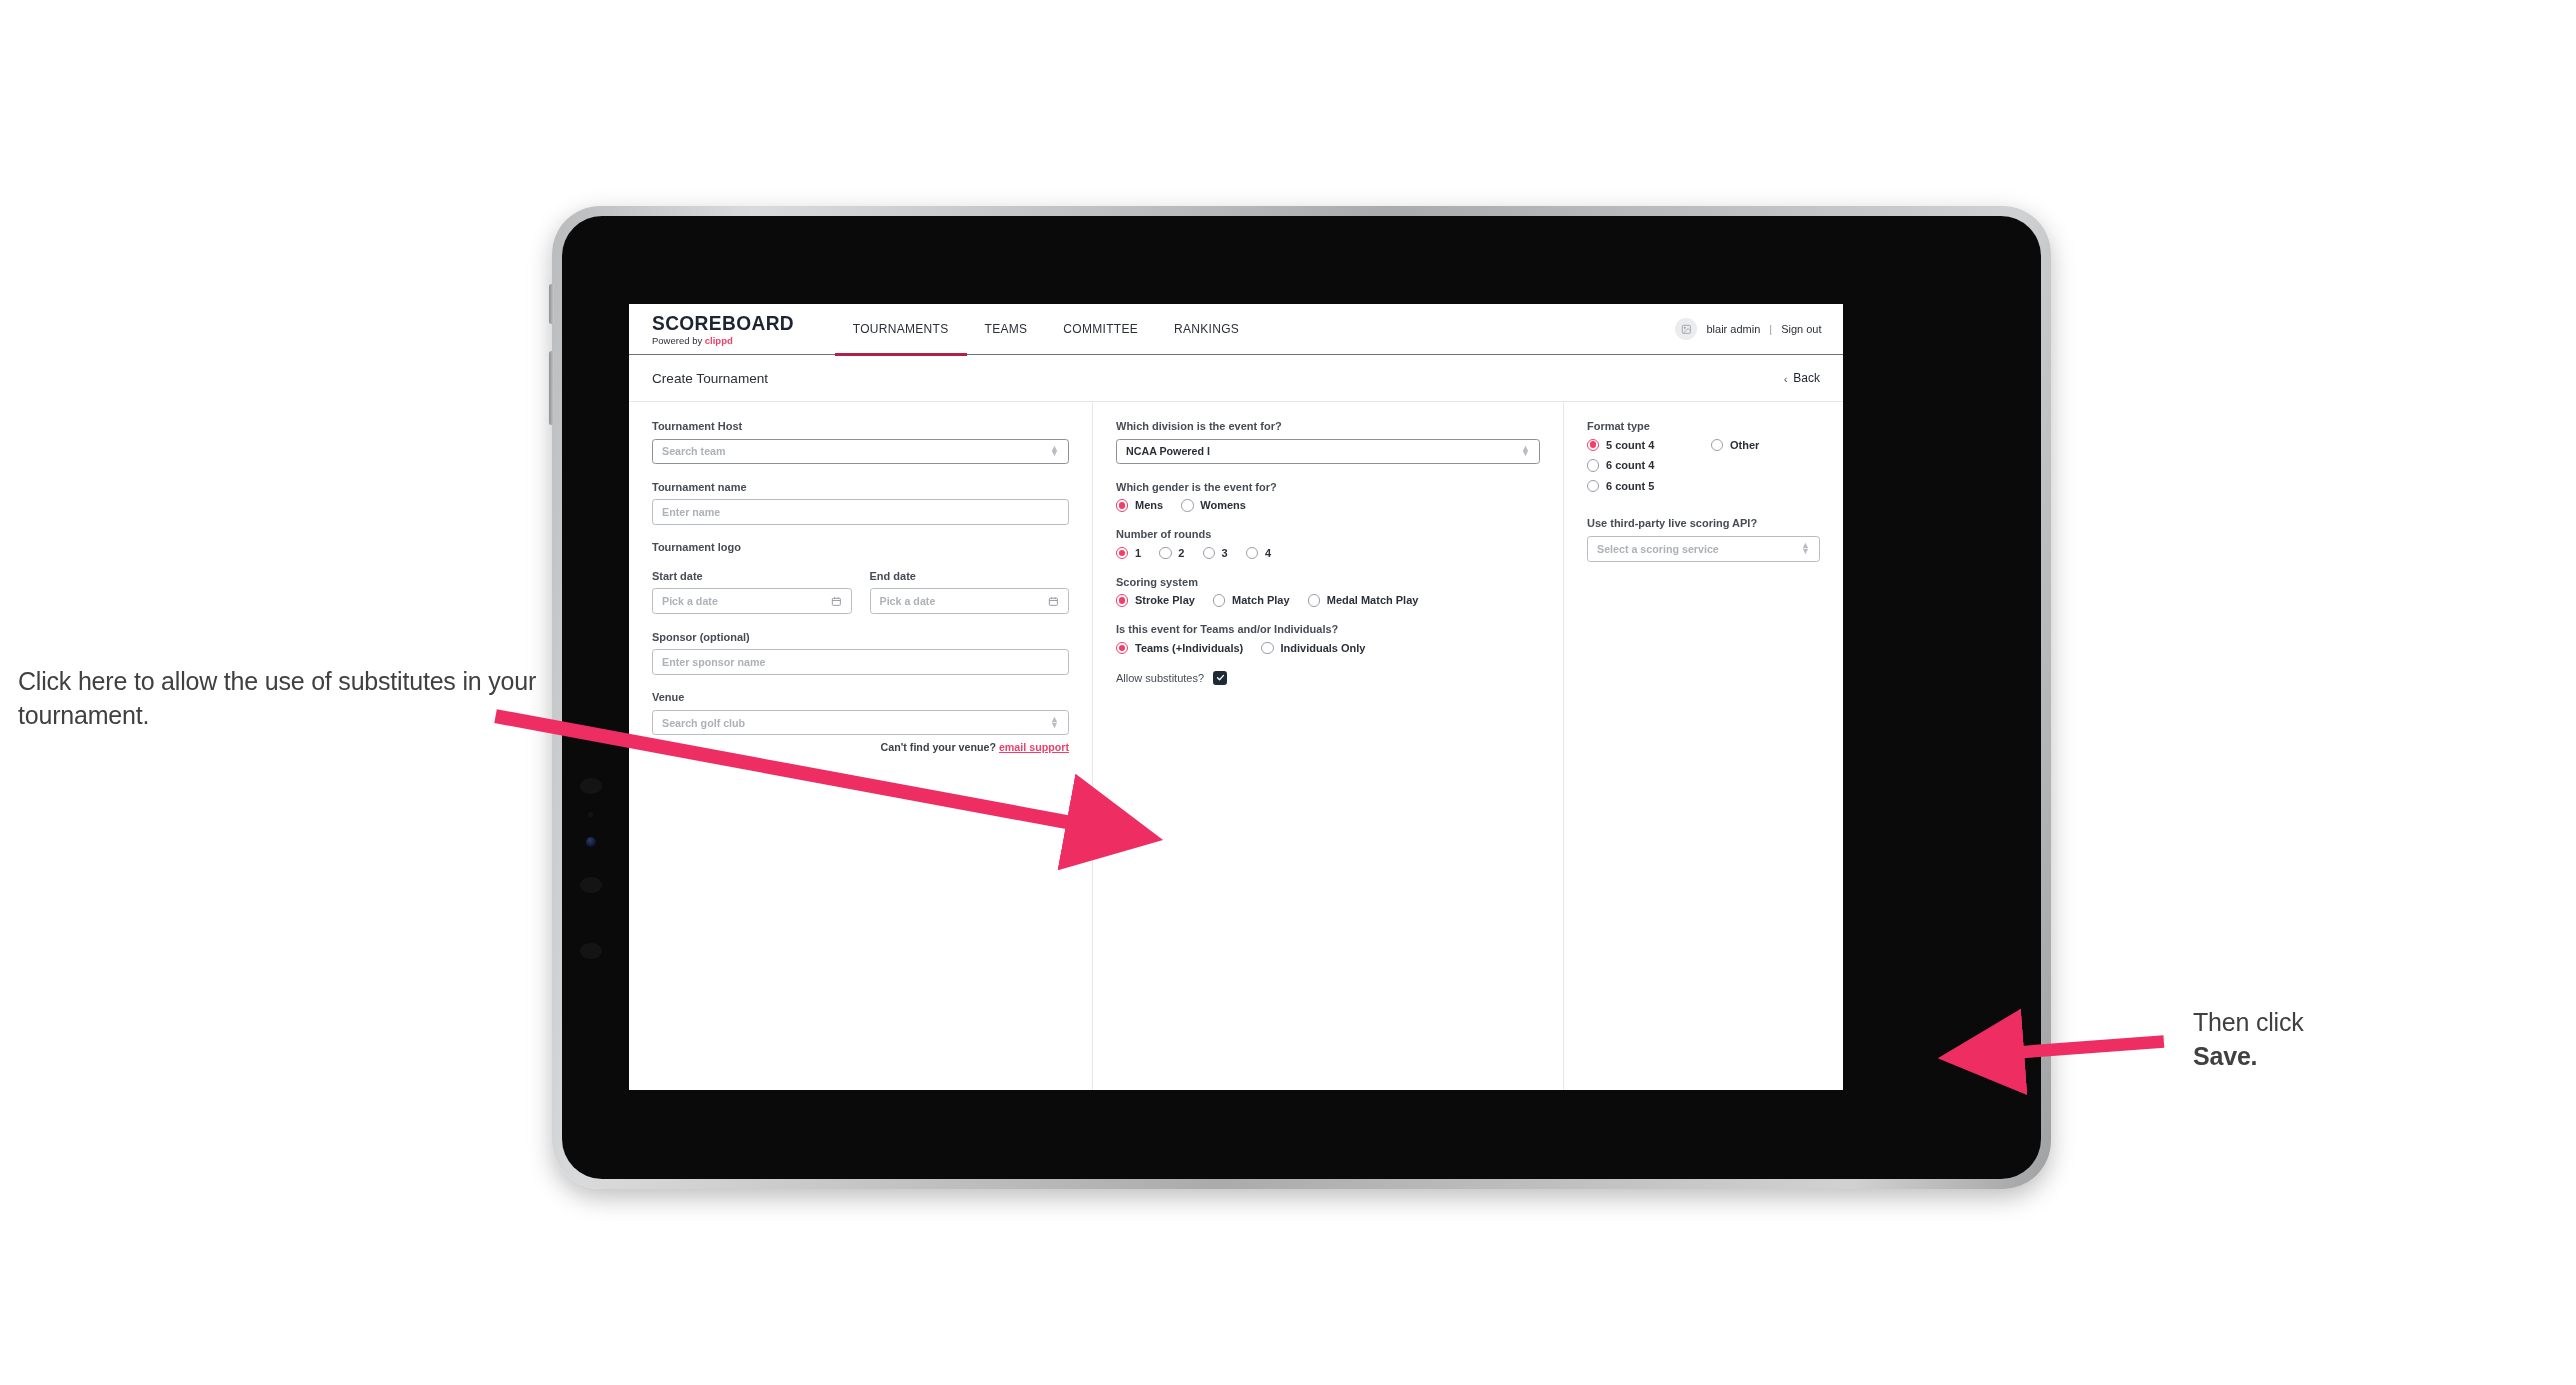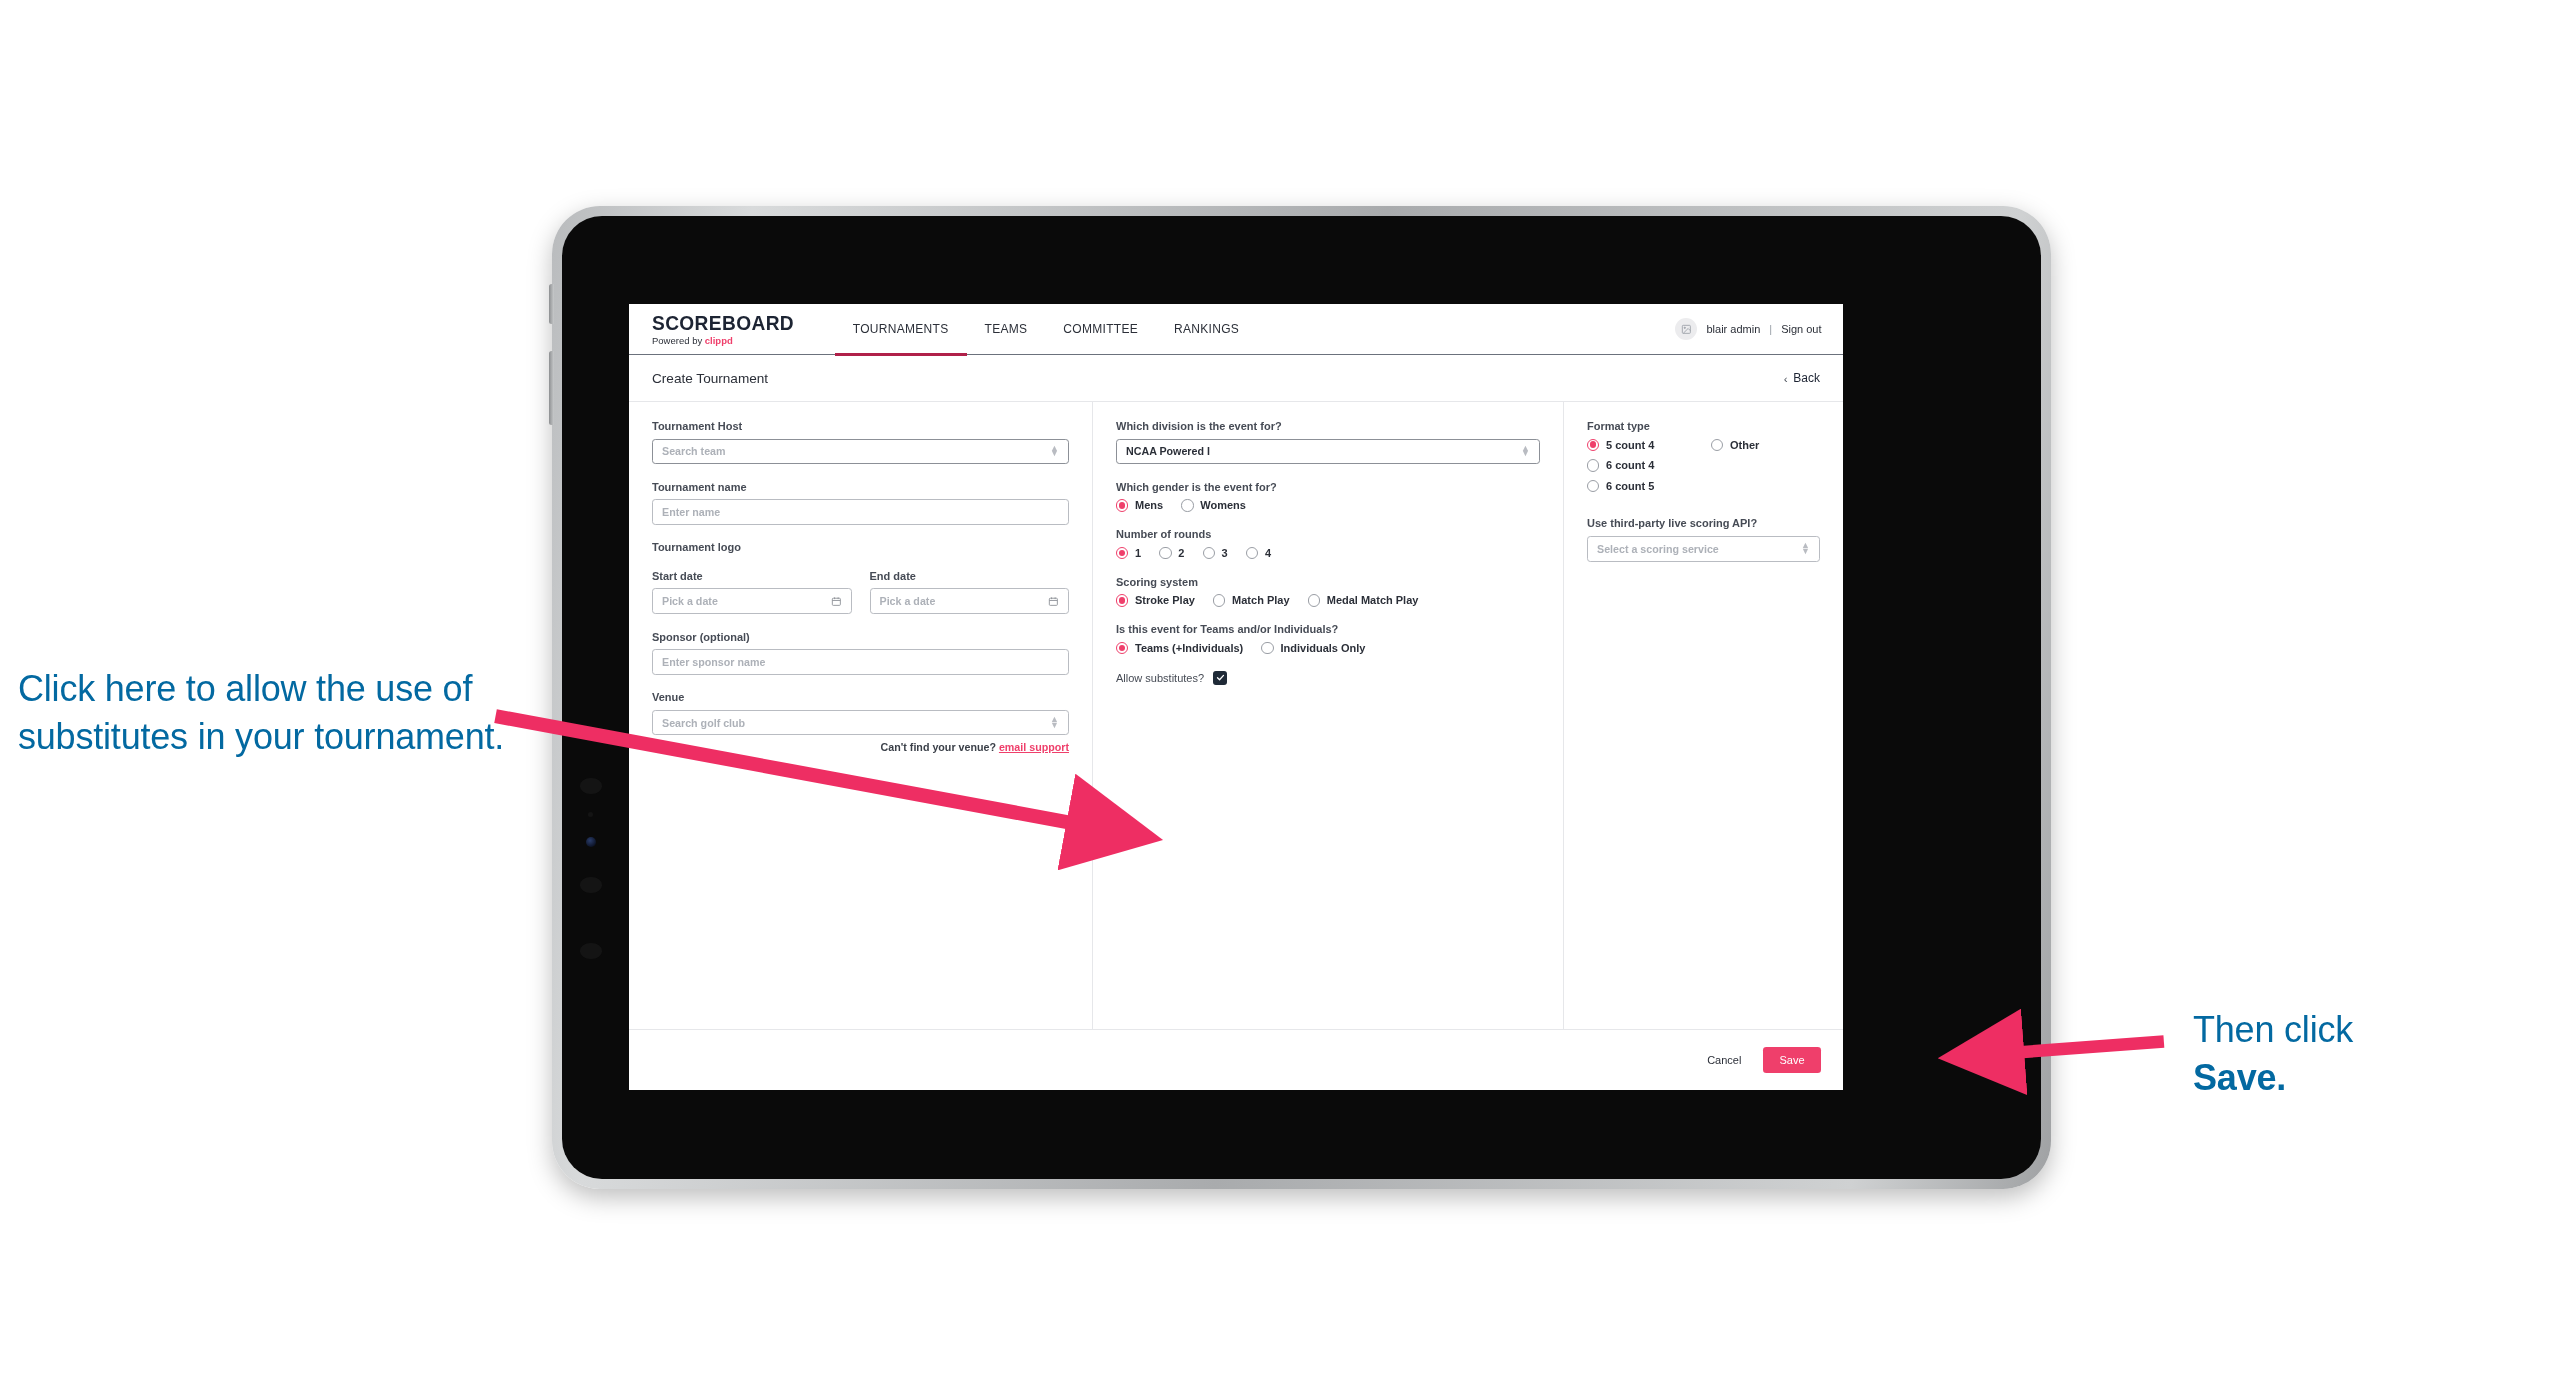--- a/index.html
+++ b/index.html
@@ -256,22 +256,22 @@
     background: #ef3f6b; color:#fff;
     font-size: 11px;
     padding: 6.6px 16.5px;
     border-radius: 3.3px;
     cursor:pointer;
   }
 
   
   .annot {
     position: absolute;
-    color: #0369a1;
-    font-size: 36px;
+    color: #404040;
+    font-size: 25px;
     line-height: 1.34;
     letter-spacing: -0.2px;
   }
   #annot-left { left: 18px; top: 665px; width: 529px; }
   #annot-right { left: 2193px; top: 1006px; width: 347px; }
   #annot-right b { font-weight: 700; }
 
   svg.arrow { position:absolute; overflow: visible; }
 </style>
 </head>
@@ -534,24 +534,20 @@
           <span class="stepper">
               <span>▲</span>
               <span>▼</span>
             </span>
         </div>
       </div>
 
     </div>
   </div>
 
-  <div id="app-footer">
-    <div id="cancel-btn">Cancel</div>
-    <div id="save-btn">Save</div>
-  </div>
 
 </div>
 
 <div class="annot" id="annot-left">Click here to allow the use of substitutes in your tournament.</div>
 
 <div class="annot" id="annot-right">
   <span>Then click </span><br>
   <b>Save.</b>
 </div>
 

